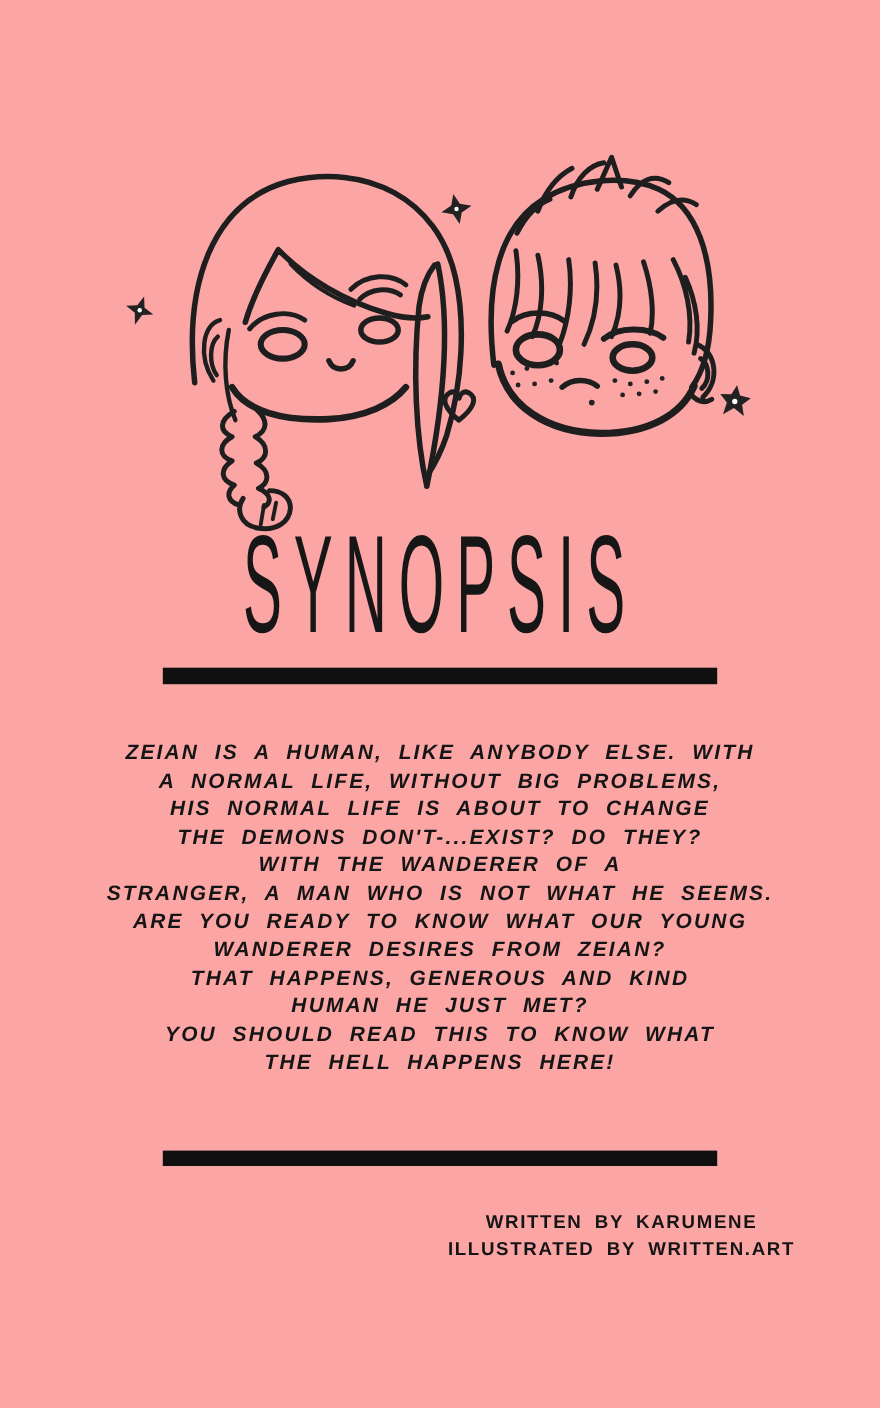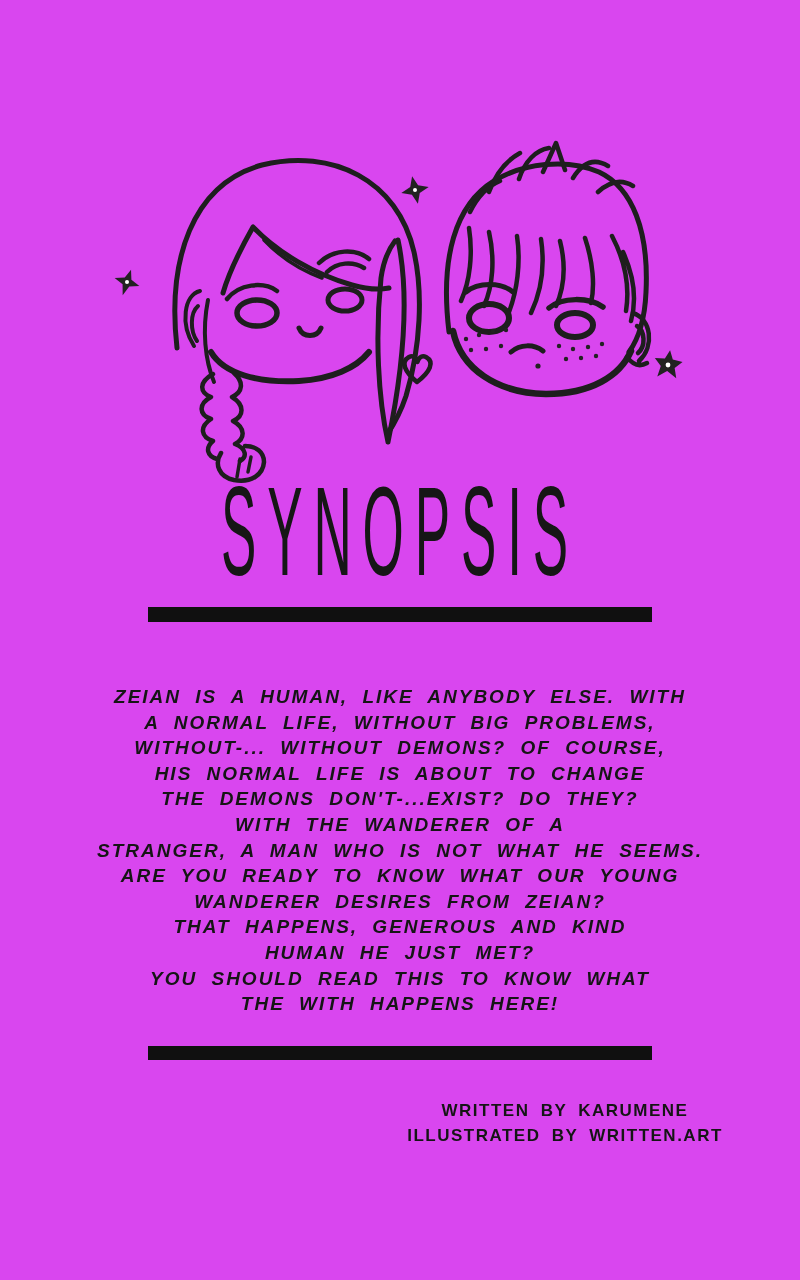--- a/index.html
+++ b/index.html
@@ -1,34 +1,34 @@
 <!DOCTYPE html>
 <html><head>
 <meta charset="utf-8">
 <style>
   html,body{margin:0;padding:0;background:#ffffff;}
   .page{
-    position:relative;width:800px;height:1280px;background:#d946ef;
+    position:relative;width:800px;height:1280px;background:#fca5a5;
     overflow:hidden;font-family:"Liberation Sans",sans-serif;
   }
   .art{position:absolute;top:0;left:0;}
   .title{
     position:absolute;top:468px;left:0;width:800px;margin:0;
     text-align:center;font-family:"Liberation Sans",sans-serif;
     font-weight:400;font-size:78px;line-height:78px;letter-spacing:16px;
     color:#161616;transform:scale(0.68,1.62);transform-origin:50% 0;
     white-space:nowrap;
   }
   .bar{position:absolute;left:148px;width:504px;background:#101010;}
   .bar-top{top:607px;height:15px;}
   .bar-bottom{top:1046px;height:14px;}
   .synopsis{
     position:absolute;top:672px;left:0;width:800px;text-align:center;
     font-style:italic;font-weight:700;font-size:19px;line-height:25.6px;
-    letter-spacing:2px;word-spacing:7px;color:#151515;margin-top:12px;
+    letter-spacing:2px;word-spacing:7px;color:#151515;
   }
   .credits{
     position:absolute;top:1098px;left:385px;width:360px;text-align:center;
     font-weight:700;font-size:17px;line-height:25px;
     letter-spacing:1.5px;word-spacing:5px;color:#151515;
   }
   .line{white-space:nowrap;}
 </style>
 </head>
 <body>
@@ -112,31 +112,30 @@
     <path stroke-width="4.5" d="M 417 382 C 405 372 400 362 409 357 C 414 354.5 417 359 417.5 362 C 418 359 421 354.5 426 357 C 435 362 430 372 417 382 Z"></path>
   </svg>
 
   <h1 class="title">SYNOPSIS</h1>
 
   <div class="bar bar-top"></div>
 
   <div class="synopsis">
       <div class="line">ZEIAN IS A HUMAN, LIKE ANYBODY ELSE. WITH</div>
       <div class="line">A NORMAL LIFE, WITHOUT BIG PROBLEMS,</div>
-      <div class="line">WITHOUT-... WITHOUT DEMONS? OF COURSE,</div>
       <div class="line">HIS NORMAL LIFE IS ABOUT TO CHANGE</div>
       <div class="line">THE DEMONS DON'T-...EXIST? DO THEY?</div>
       <div class="line">WITH THE WANDERER OF A</div>
       <div class="line">STRANGER, A MAN WHO IS NOT WHAT HE SEEMS.</div>
       <div class="line">ARE YOU READY TO KNOW WHAT OUR YOUNG</div>
       <div class="line">WANDERER DESIRES FROM ZEIAN?</div>
       <div class="line">THAT HAPPENS, GENEROUS AND KIND</div>
       <div class="line">HUMAN HE JUST MET?</div>
       <div class="line">YOU SHOULD READ THIS TO KNOW WHAT</div>
-      <div class="line">THE WITH HAPPENS HERE!</div>
+      <div class="line">THE HELL HAPPENS HERE!</div>
     </div>
 
   <div class="bar bar-bottom"></div>
 
   <div class="credits">
       <div class="line">WRITTEN BY KARUMENE</div>
       <div class="line">ILLUSTRATED BY WRITTEN.ART</div>
     </div>
 
 </div>

